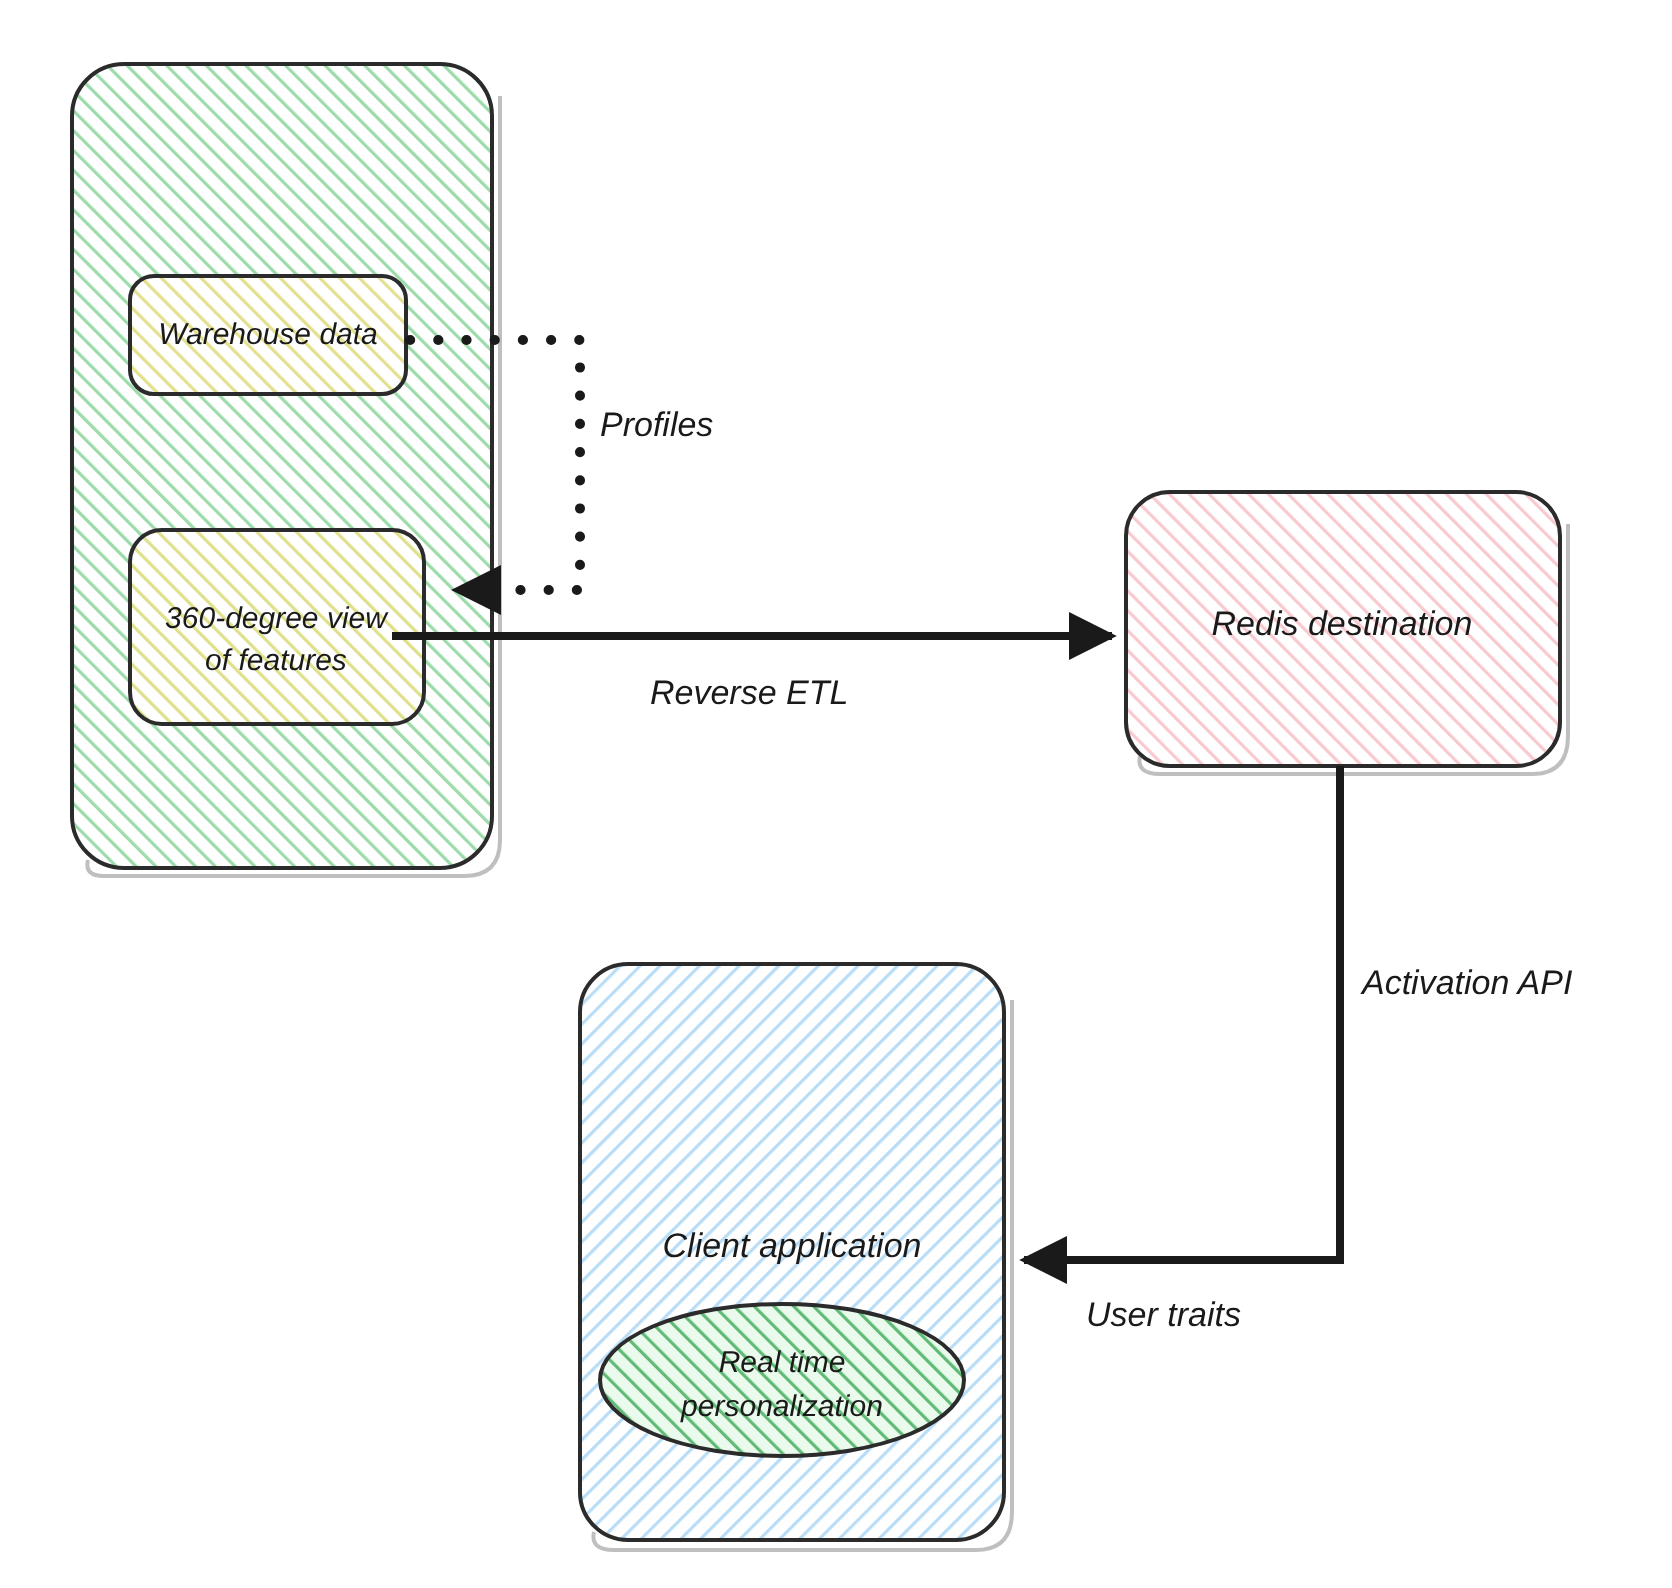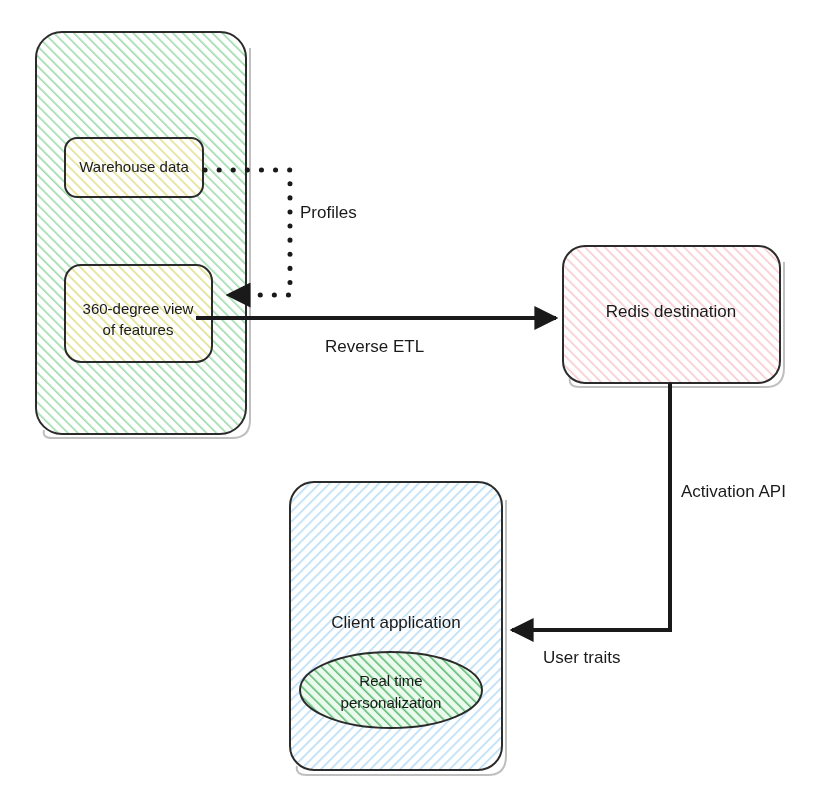--- a/index.html
+++ b/index.html
@@ -9,20 +9,21 @@
   }
   body {
     font-family: "Liberation Sans", sans-serif;
   }
   #diagram-root {
     position: relative;
     width: 836px;
     height: 794px;
     background: #ffffff;
     overflow: hidden;
+    font-style: italic;
   }
   svg#diagram-svg {
     display: block;
     width: 836px;
     height: 794px;
   }
   .node-label {
     font-family: "Liberation Sans", sans-serif;
     font-size: 17px;
     fill: #1a1a1a;

